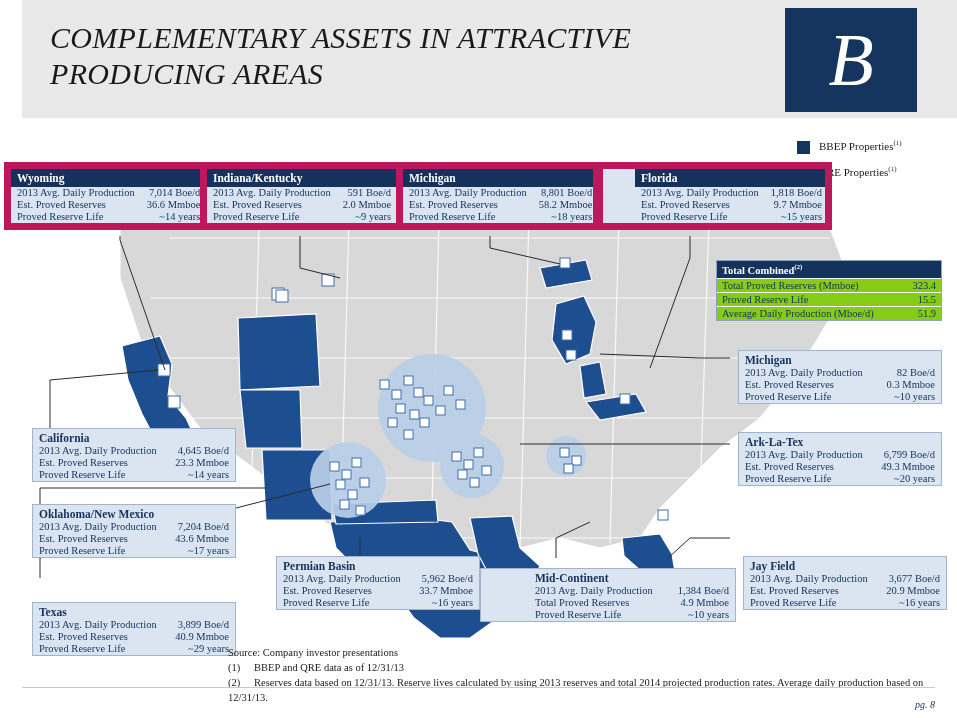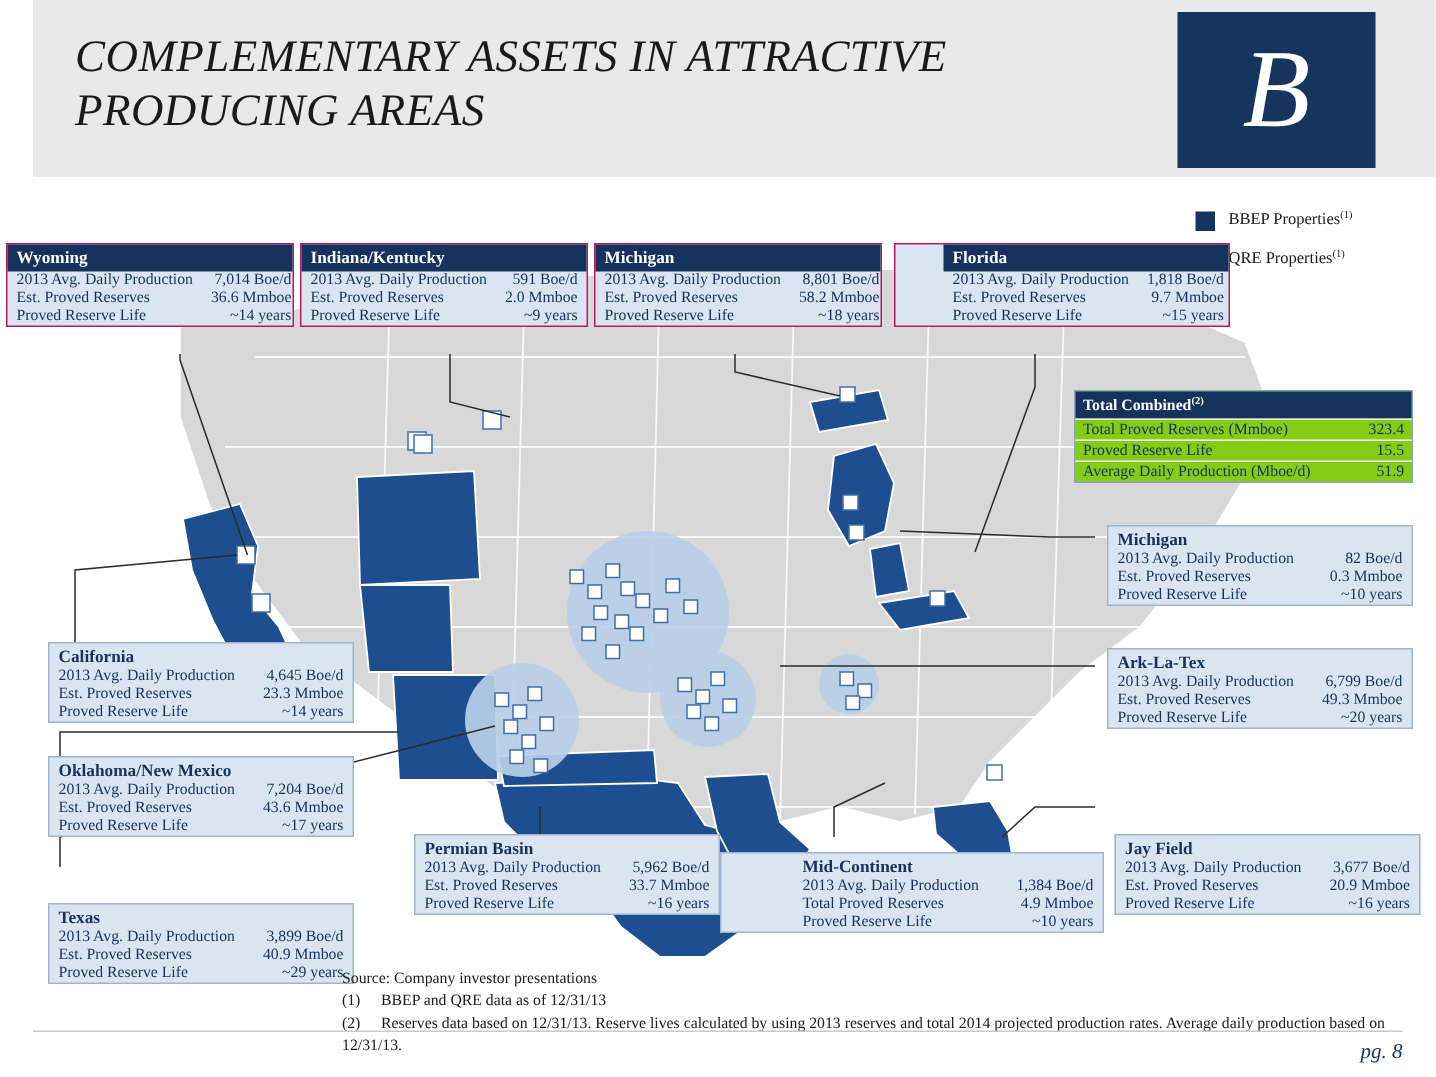--- a/index.html
+++ b/index.html
@@ -51,21 +51,21 @@
     position:absolute;background:#dbe5f1;border:1px solid #9fb4cd;
     font-family:"Liberation Serif", serif;color:#14325b;
   }
   .box .bt{
     display:block;font-weight:bold;font-size:11.5px;color:#14325b;
     padding:3px 6px 1px 6px;
   }
   .box table{border-collapse:collapse;width:100%;}
   .box td{font-size:10.5px;color:#14325b;padding:0 6px 1px 6px;white-space:nowrap;}
   .box td.v{text-align:right;}
-  .box.topbox{background:#dbe5f1;border:1px solid #be185d;}
+  .box.topbox{background:#dbe5f1;border:7px solid #be185d;}
   .box.topbox .hdr{
     display:block;background:#14325b;color:#ffffff;font-weight:bold;font-size:11.5px;
     padding:3px 6px 3px 6px;
   }
 
   
   .total{
     position:absolute;left:716px;top:260px;width:224px;background:#84cc16;
     border:1px solid #8ba4c2;font-family:"Liberation Serif", serif;
   }
@@ -79,21 +79,21 @@
 
   
   .notes{
     position:absolute;left:228px;top:645px;width:700px;
     font-family:"Liberation Serif", serif;font-size:10.5px;color:#1a1a1a;line-height:15px;
   }
   .notes .n{display:block;}
   .notes .num{display:inline-block;width:26px;}
   .pg{
     position:absolute;right:22px;bottom:8px;font-family:"Liberation Serif", serif;
-    font-style:italic;font-size:14px;color:#14325b;
+    font-style:italic;font-size:10px;color:#14325b;
   }
   .rule{position:absolute;left:22px;right:22px;bottom:30px;height:1px;background:#c9c9c9;}
 </style>
 </head>
 <body>
 
 <div id="page">
 
   <div class="header-band"></div>
   <div class="header-white-left"></div>

